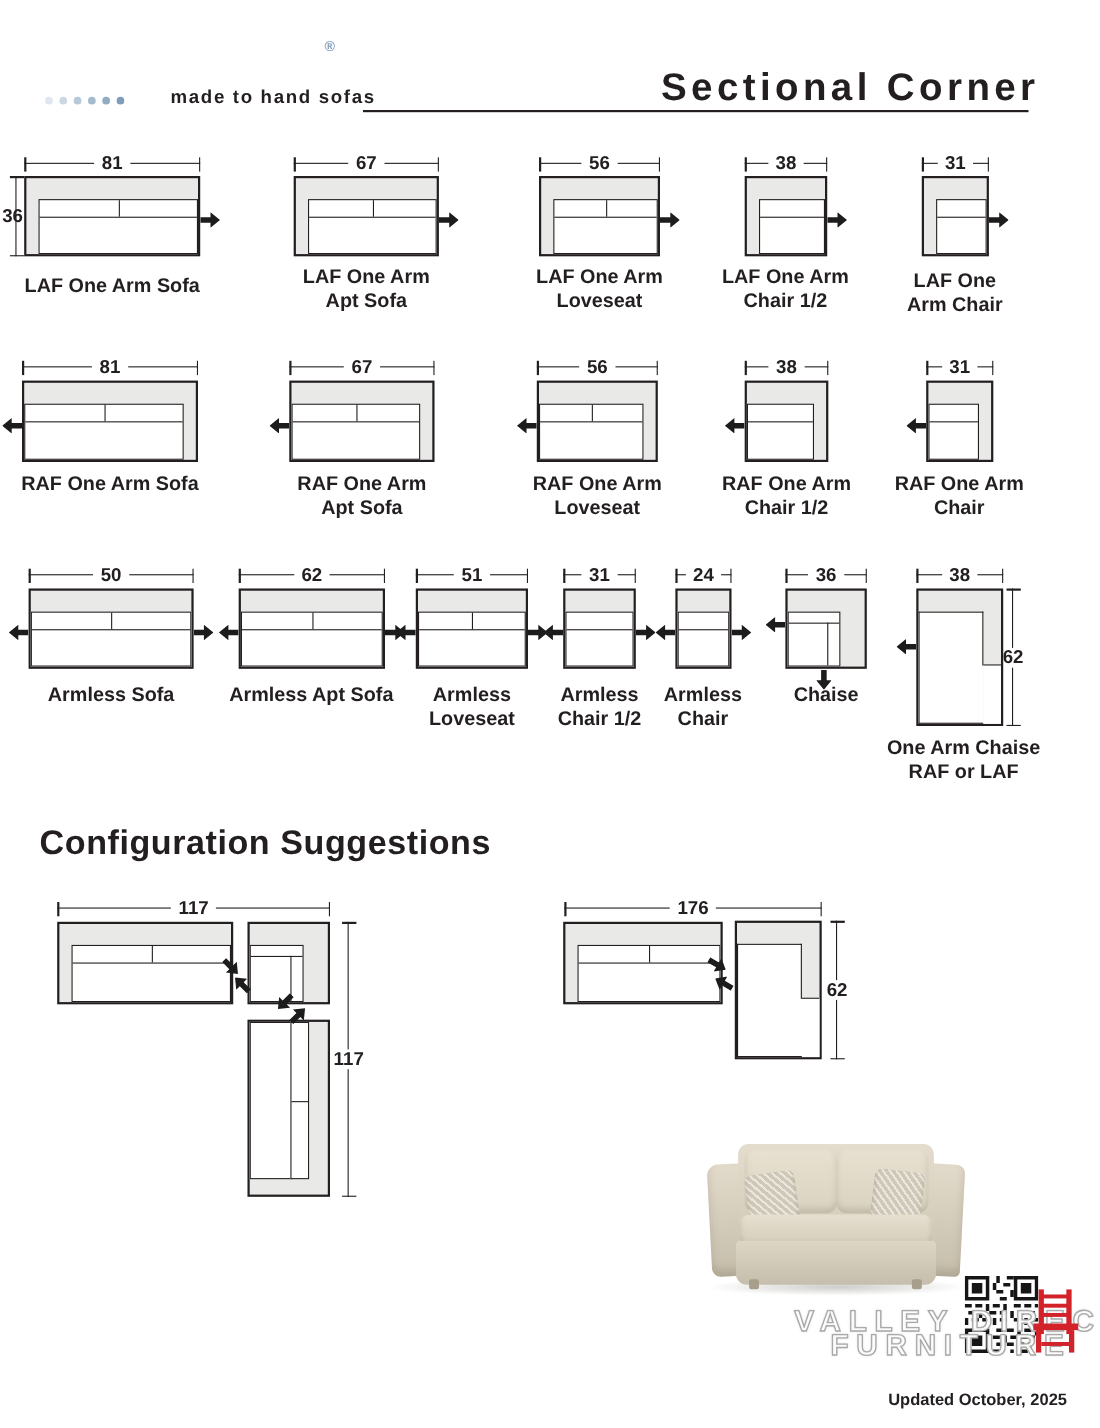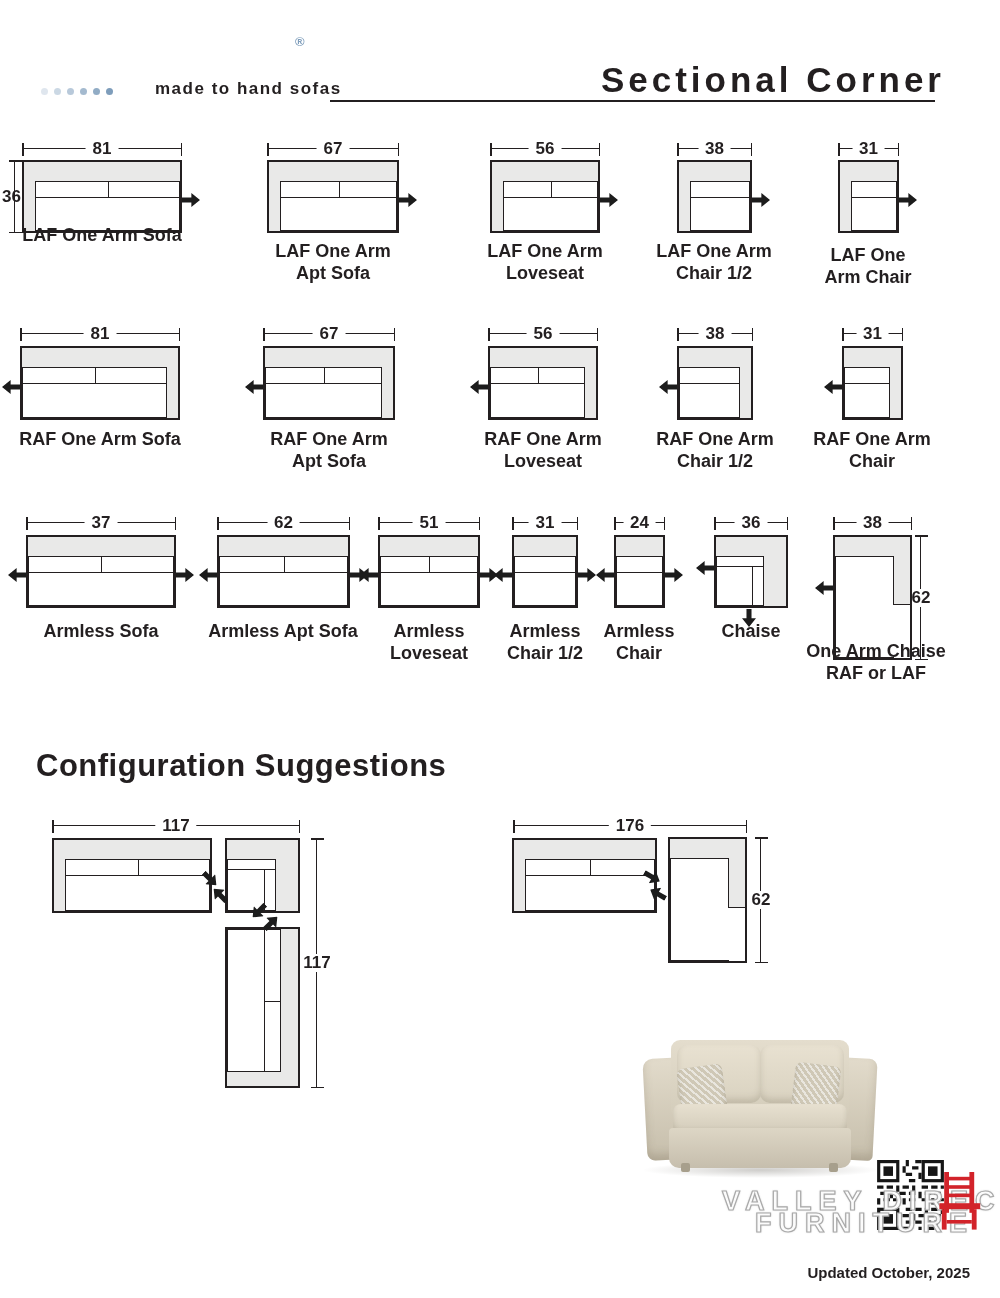--- a/index.html
+++ b/index.html
@@ -95,21 +95,21 @@
       </div>
     <div class="dimv" style="left:14px;top:160px;height:73px">
         <span class="dlab side">36</span>
       </div>
     <div class="pc" style="left:22px;top:160px;width:160px;height:73px">
       <div class="in al">
           <div class="cu sp"></div>
         </div>
       <span class="arow a-r"></span>
     </div>
-    <div class="plbl" style="left:12px;top:224px">
+    <div class="plbl" style="left:12px;top:248px">
         <div>LAF One Arm Sofa</div>
         <div></div>
       </div>
 
     <div class="dimh" style="left:267px;top:148px;width:132px">
         <span class="dlab">67</span>
       </div>
     <div class="pc" style="left:267px;top:160px;width:132px;height:73px">
       <div class="in al">
           <div class="cu sp"></div>
@@ -231,21 +231,21 @@
       <span class="arow a-l"></span>
     </div>
     <div class="plbl" style="left:782px;top:428px">
         <div>RAF One Arm</div>
         <div>Chair</div>
       </div>
   </div>
 
   <div style="position:absolute;left:0;top:0;">
     <div class="dimh" style="left:26px;top:522px;width:150px">
-        <span class="dlab">37</span>
+        <span class="dlab">50</span>
       </div>
     <div class="pc" style="left:26px;top:535px;width:150px;height:73px">
       <div class="in an">
           <div class="cu sp"></div>
         </div>
       <span class="arow a-l"></span>
       <span class="arow a-r"></span>
     </div>
     <div class="plbl" style="left:11px;top:620px">
         <div>Armless Sofa</div>
@@ -333,21 +333,21 @@
       </div>
     <div class="dimv" style="left:920px;top:535px;height:125px">
         <span class="dlab">62</span>
       </div>
     <div class="pc" style="left:833px;top:535px;width:79px;height:125px">
       <div class="inNB" style="left:0;top:19px;right:16px;bottom:0"></div>
       <div class="patch" style="right:0;width:16px;top:67px;bottom:0"></div>
       <div class="seg" style="right:16px;top:19px;height:49px"></div>
       <span class="arow a-l" style="top:42%"></span>
     </div>
-    <div class="plbl" style="left:786px;top:640px">
+    <div class="plbl" style="left:786px;top:668px">
         <div>One Arm Chaise</div>
         <div>RAF or LAF</div>
       </div>
   </div>
 
   <div class="h2" style="left:36px;top:748px">Configuration Suggestions</div>
 
   <div style="position:absolute;left:0;top:0;">
     <div class="dimh" style="left:52px;top:825px;width:248px">
         <span class="dlab">117</span>

